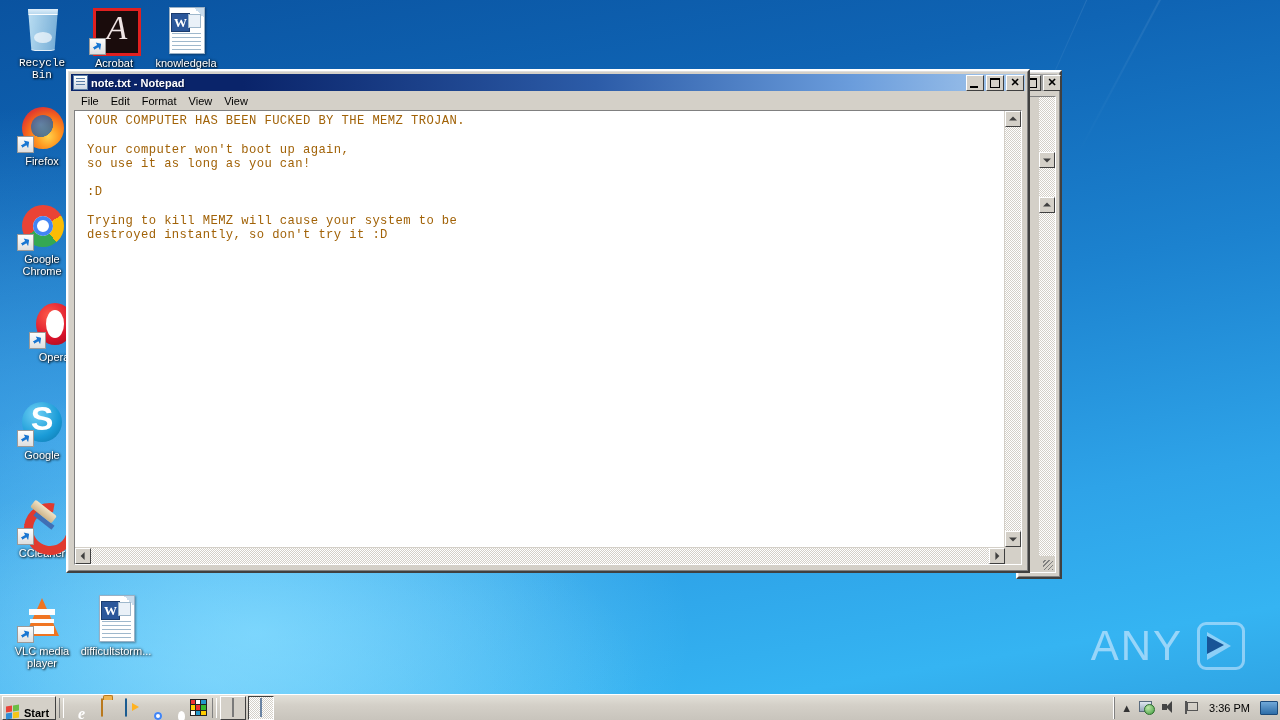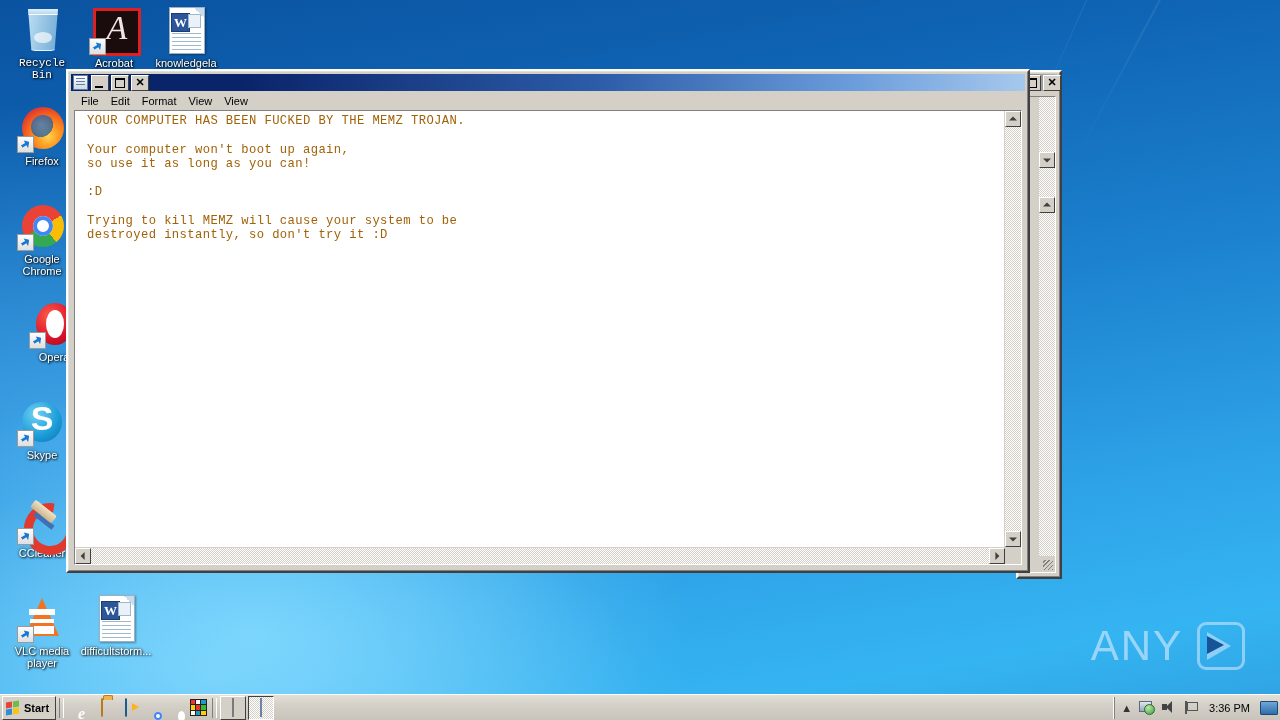--- a/index.html
+++ b/index.html
@@ -167,21 +167,21 @@
   .sb-track{flex:1;}
   .corner{width:16px;height:16px;background:#d4d0c8;flex:0 0 16px;}
   .grip{position:relative;}
   .grip:after{content:"";position:absolute;right:2px;bottom:2px;width:10px;height:10px;
     background:repeating-linear-gradient(-45deg,#808080 0 1px,transparent 1px 3px);}
 
   
   #taskbar{position:absolute;left:0;bottom:0;width:1280px;height:26px;
     background:linear-gradient(#e3e0d8,#d4d0c8 40%,#c8c4bc 100%);
     border-top:1px solid #ffffff;display:flex;align-items:center;padding:0 2px;box-sizing:border-box;}
-  #startbtn{height:22px;display:flex;align-items:center;gap:3px;padding:0 6px 0 3px;
+  #startbtn{height:22px;display:flex;align-items:flex-end;gap:3px;padding:0 6px 0 3px;
     background:#d4d0c8;font-size:11px;font-weight:bold;color:#000;cursor:pointer;
     border-top:1px solid #ffffff;border-left:1px solid #ffffff;
     border-right:1px solid #404040;border-bottom:1px solid #404040;}
   .winflag{width:15px;height:14px;position:relative;display:inline-block;}
   .winflag span{position:absolute;width:6px;height:6px;}
   .winflag span:nth-child(1){left:0;top:1px;background:#e8443a;transform:skewY(-8deg);}
   .winflag span:nth-child(2){left:7px;top:0;background:#6cbe45;transform:skewY(-8deg);}
   .winflag span:nth-child(3){left:0;top:8px;background:#2f8ed6;transform:skewY(-8deg);}
   .winflag span:nth-child(4){left:7px;top:7px;background:#f5c518;transform:skewY(-8deg);}
   .qdiv{width:3px;height:20px;margin:0 3px;
@@ -301,21 +301,21 @@
         <span class="ic-op"></span>
         <span class="shortcut"></span>
       </div>
       <div class="lbl">Opera</div>
     </div>
     <div class="dicon" style="left: 6px; top: 398px;">
       <div class="glyph">
         <span class="ic-sk"></span>
         <span class="shortcut"></span>
       </div>
-      <div class="lbl">Skype</div>
+      <div class="lbl">Google</div>
     </div>
     <div class="dicon" style="left: 6px; top: 496px;">
       <div class="glyph">
         <span class="ic-cc"></span>
         <span class="shortcut"></span>
       </div>
       <div class="lbl">CCleaner</div>
     </div>
     <div class="dicon" style="left: 6px; top: 594px;">
       <div class="glyph">
@@ -370,20 +370,21 @@
       <div class="grip" style="position:absolute;right:0;bottom:0;width:16px;height:16px;background:#d4d0c8;"></div>
     </div>
   </div>
 </div>
 
 <div class="win" style="left:66px;top:69px;width:960px;height:500px;">
   <div class="win-inner" style="position:relative;">
 
     <div class="titlebar">
       <div class="tb-icon np-icon"></div>
+      <div class="tb-title">note.txt - Notepad</div>
       <div class="tb-btns">
         <div class="tbtn">
             <span class="m"></span>
           </div>
         <div class="tbtn">
             <span class="b"></span>
           </div>
         <div class="tbtn">
             <span class="x">✕</span>
           </div>

